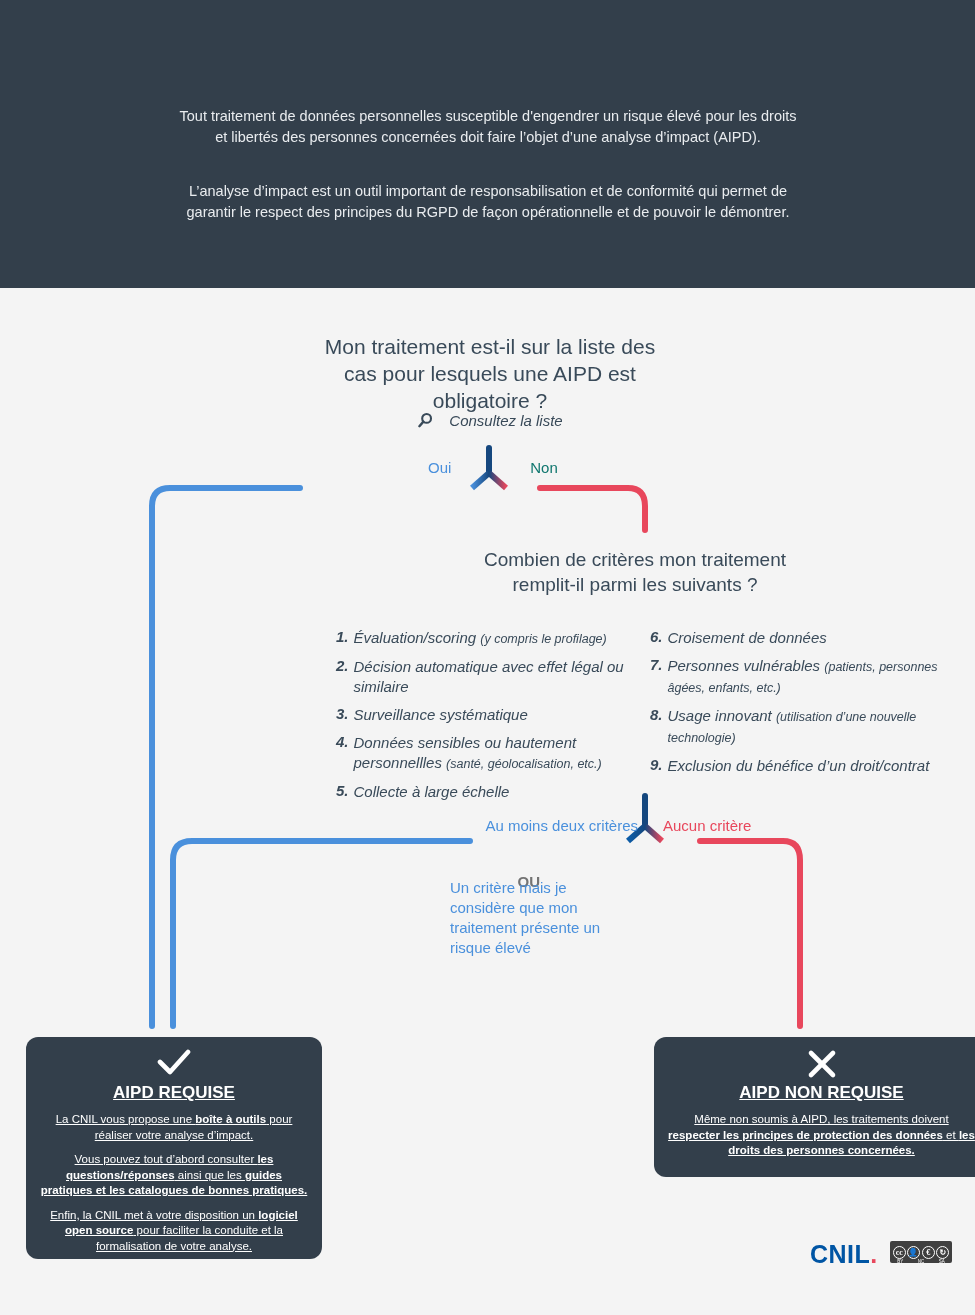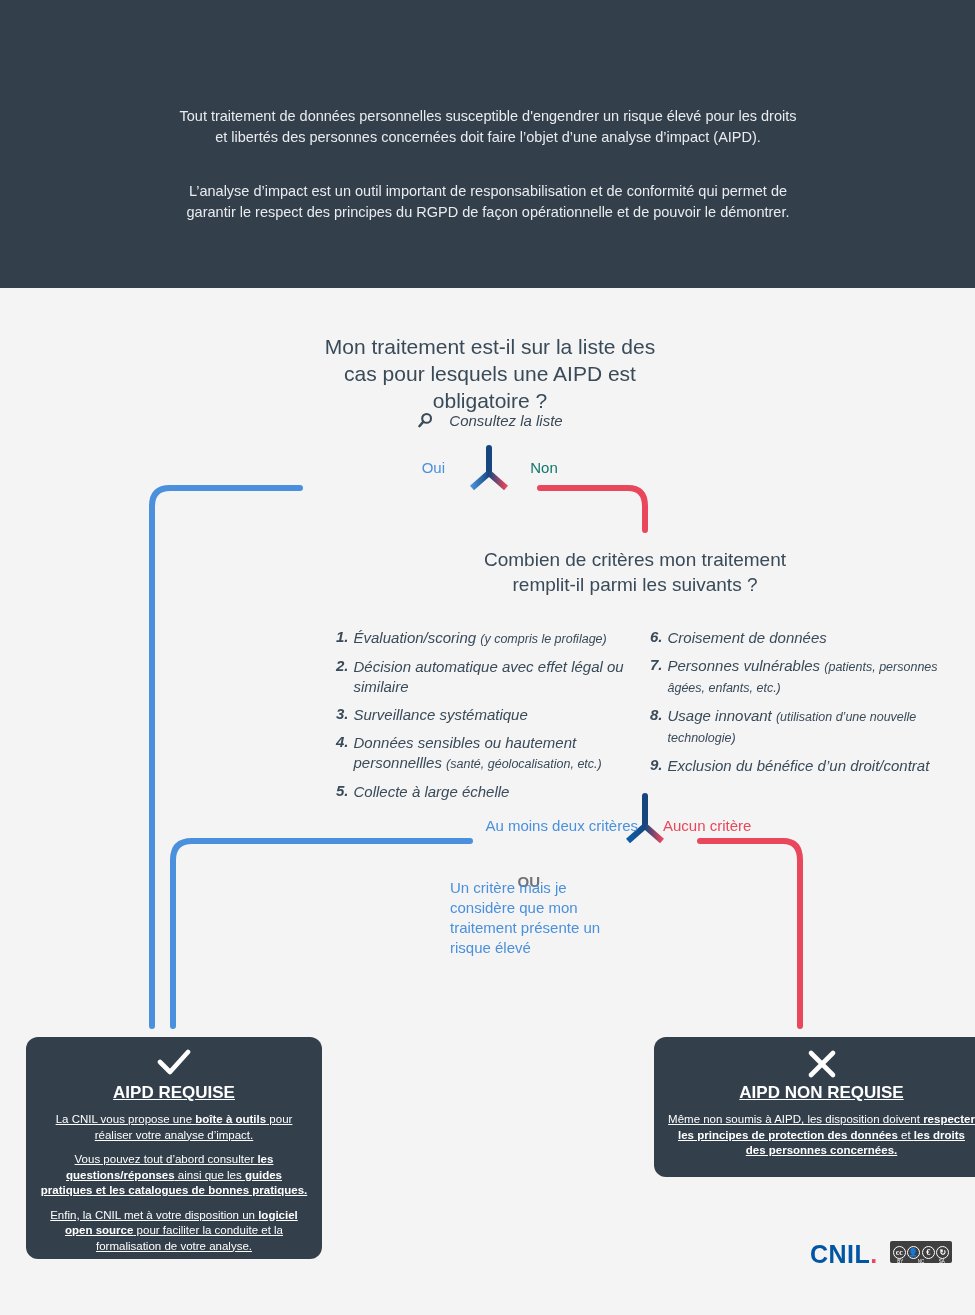--- a/index.html
+++ b/index.html
@@ -44,21 +44,21 @@
   #q1-link {
     position: absolute; left: 320px; top: 412px; width: 340px;
     text-align: center; color: #394a59;
     font-size: 15px; font-style: italic;
     display: flex; align-items: center; justify-content: center; gap: 15px;
   }
   #q1-link svg { flex: 0 0 auto; }
 
   
   .blabel { position: absolute; font-size: 15px; }
-  #lbl-oui { left: 385px; top: 459px; width: 60px; text-align: right; color: #4a90dc; }
+  #lbl-oui { left: 428px; top: 459px; width: 60px; text-align: left; color: #4a90dc; }
   #lbl-non { left: 509px; top: 459px; width: 70px; text-align: center; color: #0f766e; }
 
   
   #q2 {
     position: absolute; left: 475px; top: 547px; width: 320px;
     text-align: center; color: #394a59;
     font-size: 19px; line-height: 25px;
   }
 
   
@@ -253,21 +253,21 @@
 
   <div class="card" id="card-right">
     <div class="card-icon">
       <svg width="30" height="30" viewBox="0 0 30 30">
         <line x1="4" y1="4" x2="26" y2="26" stroke="#ffffff" stroke-width="4.6" stroke-linecap="round"></line>
         <line x1="26" y1="4" x2="4" y2="26" stroke="#ffffff" stroke-width="4.6" stroke-linecap="round"></line>
       </svg>
     </div>
     <div class="card-title">AIPD NON REQUISE</div>
     <div class="card-p">
-      <span>Même non soumis à AIPD, les disposition doivent </span><b>respecter les principes de protection des données</b><span> et </span><b>les droits des personnes concernées.</b>
+      <span>Même non soumis à AIPD, les traitements doivent </span><b>respecter les principes de protection des données</b><span> et </span><b>les droits des personnes concernées.</b>
     </div>
   </div>
 
   <div id="cnil-logo"><span>CNIL</span><span class="dot">.</span></div>
   <div id="cc-badge">
     <div class="cc-circle">cc</div>
     <div class="cc-circle">👤</div>
     <div class="cc-circle">€</div>
     <div class="cc-circle">↻</div>
   </div>

